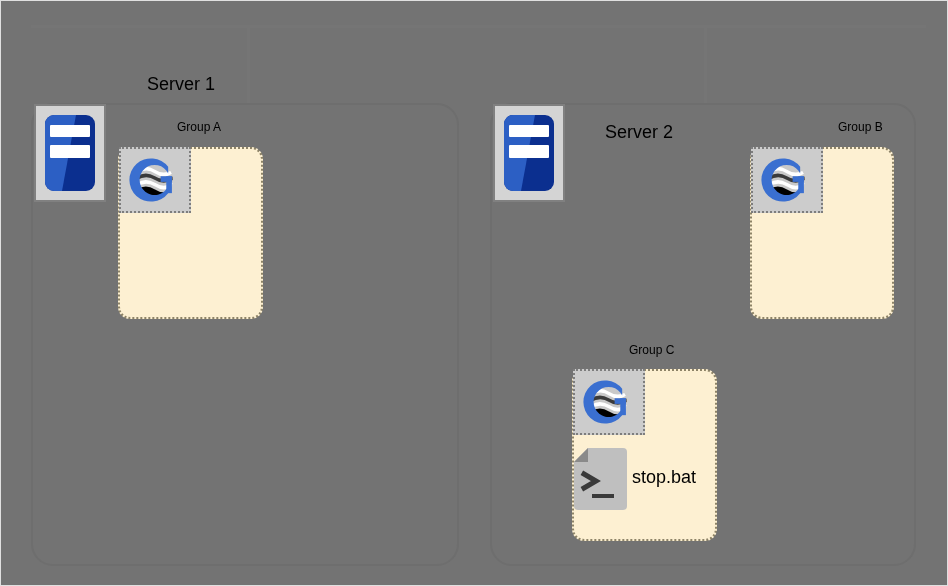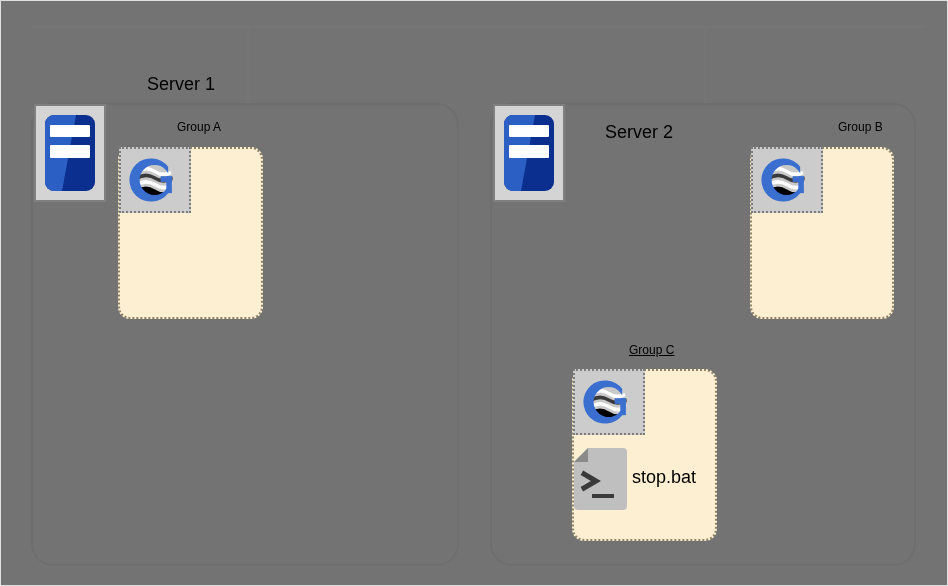--- a/index.html
+++ b/index.html
@@ -195,21 +195,21 @@
         <path d="M17 29 q9 -6 19 0 q9 6 19 0 v4 q-10 6 -19 0 q-9 -6 -19 0 z" fill="#3a3a3a"></path>
         <path d="M17 36 q9 -6 19 0 q9 6 19 0 v4 q-10 6 -19 0 q-9 -6 -19 0 z" fill="#ffffff"></path>
         <path d="M17 43 q9 -6 19 0 q9 6 19 0 v10 h-38 z" fill="#000000"></path>
       </g>
       <path d="M50 19 a23 23 0 1 0 0 28 l0 -7 a16 16 0 1 1 0 -14 z" fill="#3a6fd0"></path>
       <rect x="42" y="29" width="12" height="6" fill="#3a6fd0"></rect>
       <rect x="48" y="29" width="6" height="18" fill="#3a6fd0"></rect>
     </svg>
   </div>
 
-  <div class="group-label" style="left:628px; top:343px;text-decoration:underline;">Group C</div>
+  <div class="group-label" style="left:628px; top:343px;">Group C</div>
 
   <div class="group-box" style="left:571px; top:368px; width:145px; height:172px;"></div>
 
   <div class="gf-icon" style="left:572px; top:368px; width:72px; height:66px;">
     <svg viewBox="0 0 72 66" xmlns="http://www.w3.org/2000/svg">
       <defs>
         <clipPath id="sphereC">
             <circle cx="36" cy="33" r="19"></circle>
           </clipPath>
       </defs>

